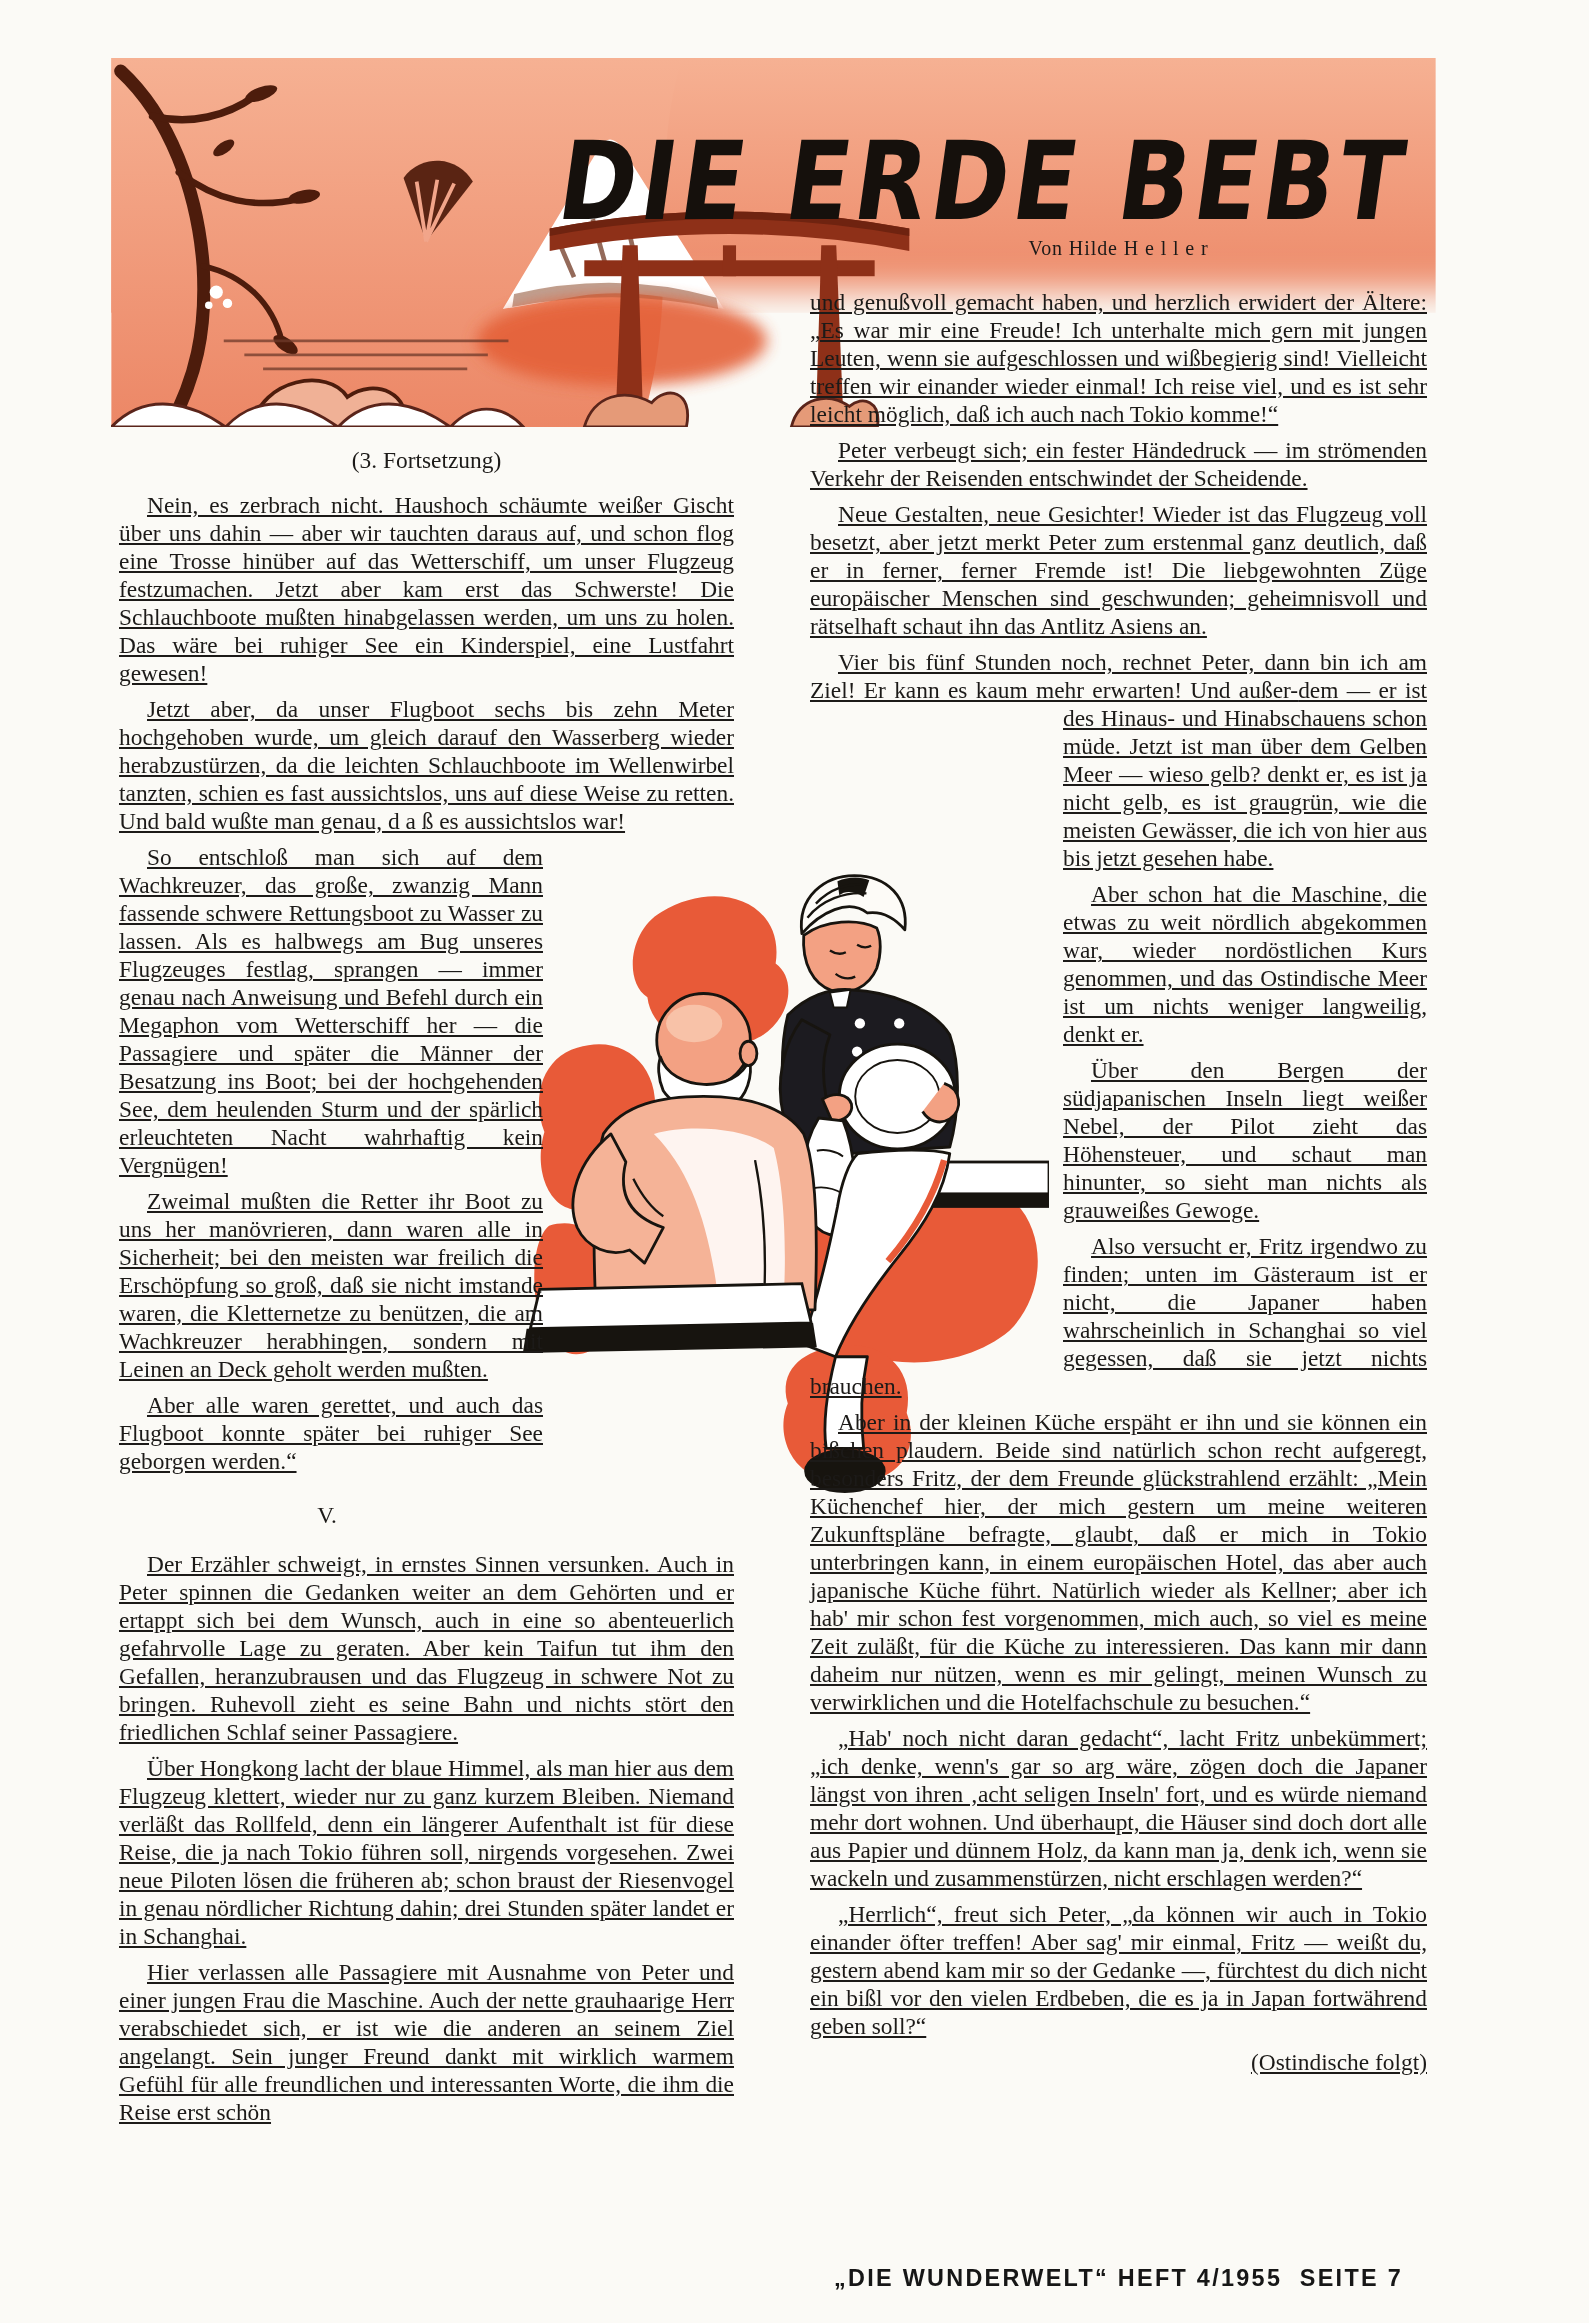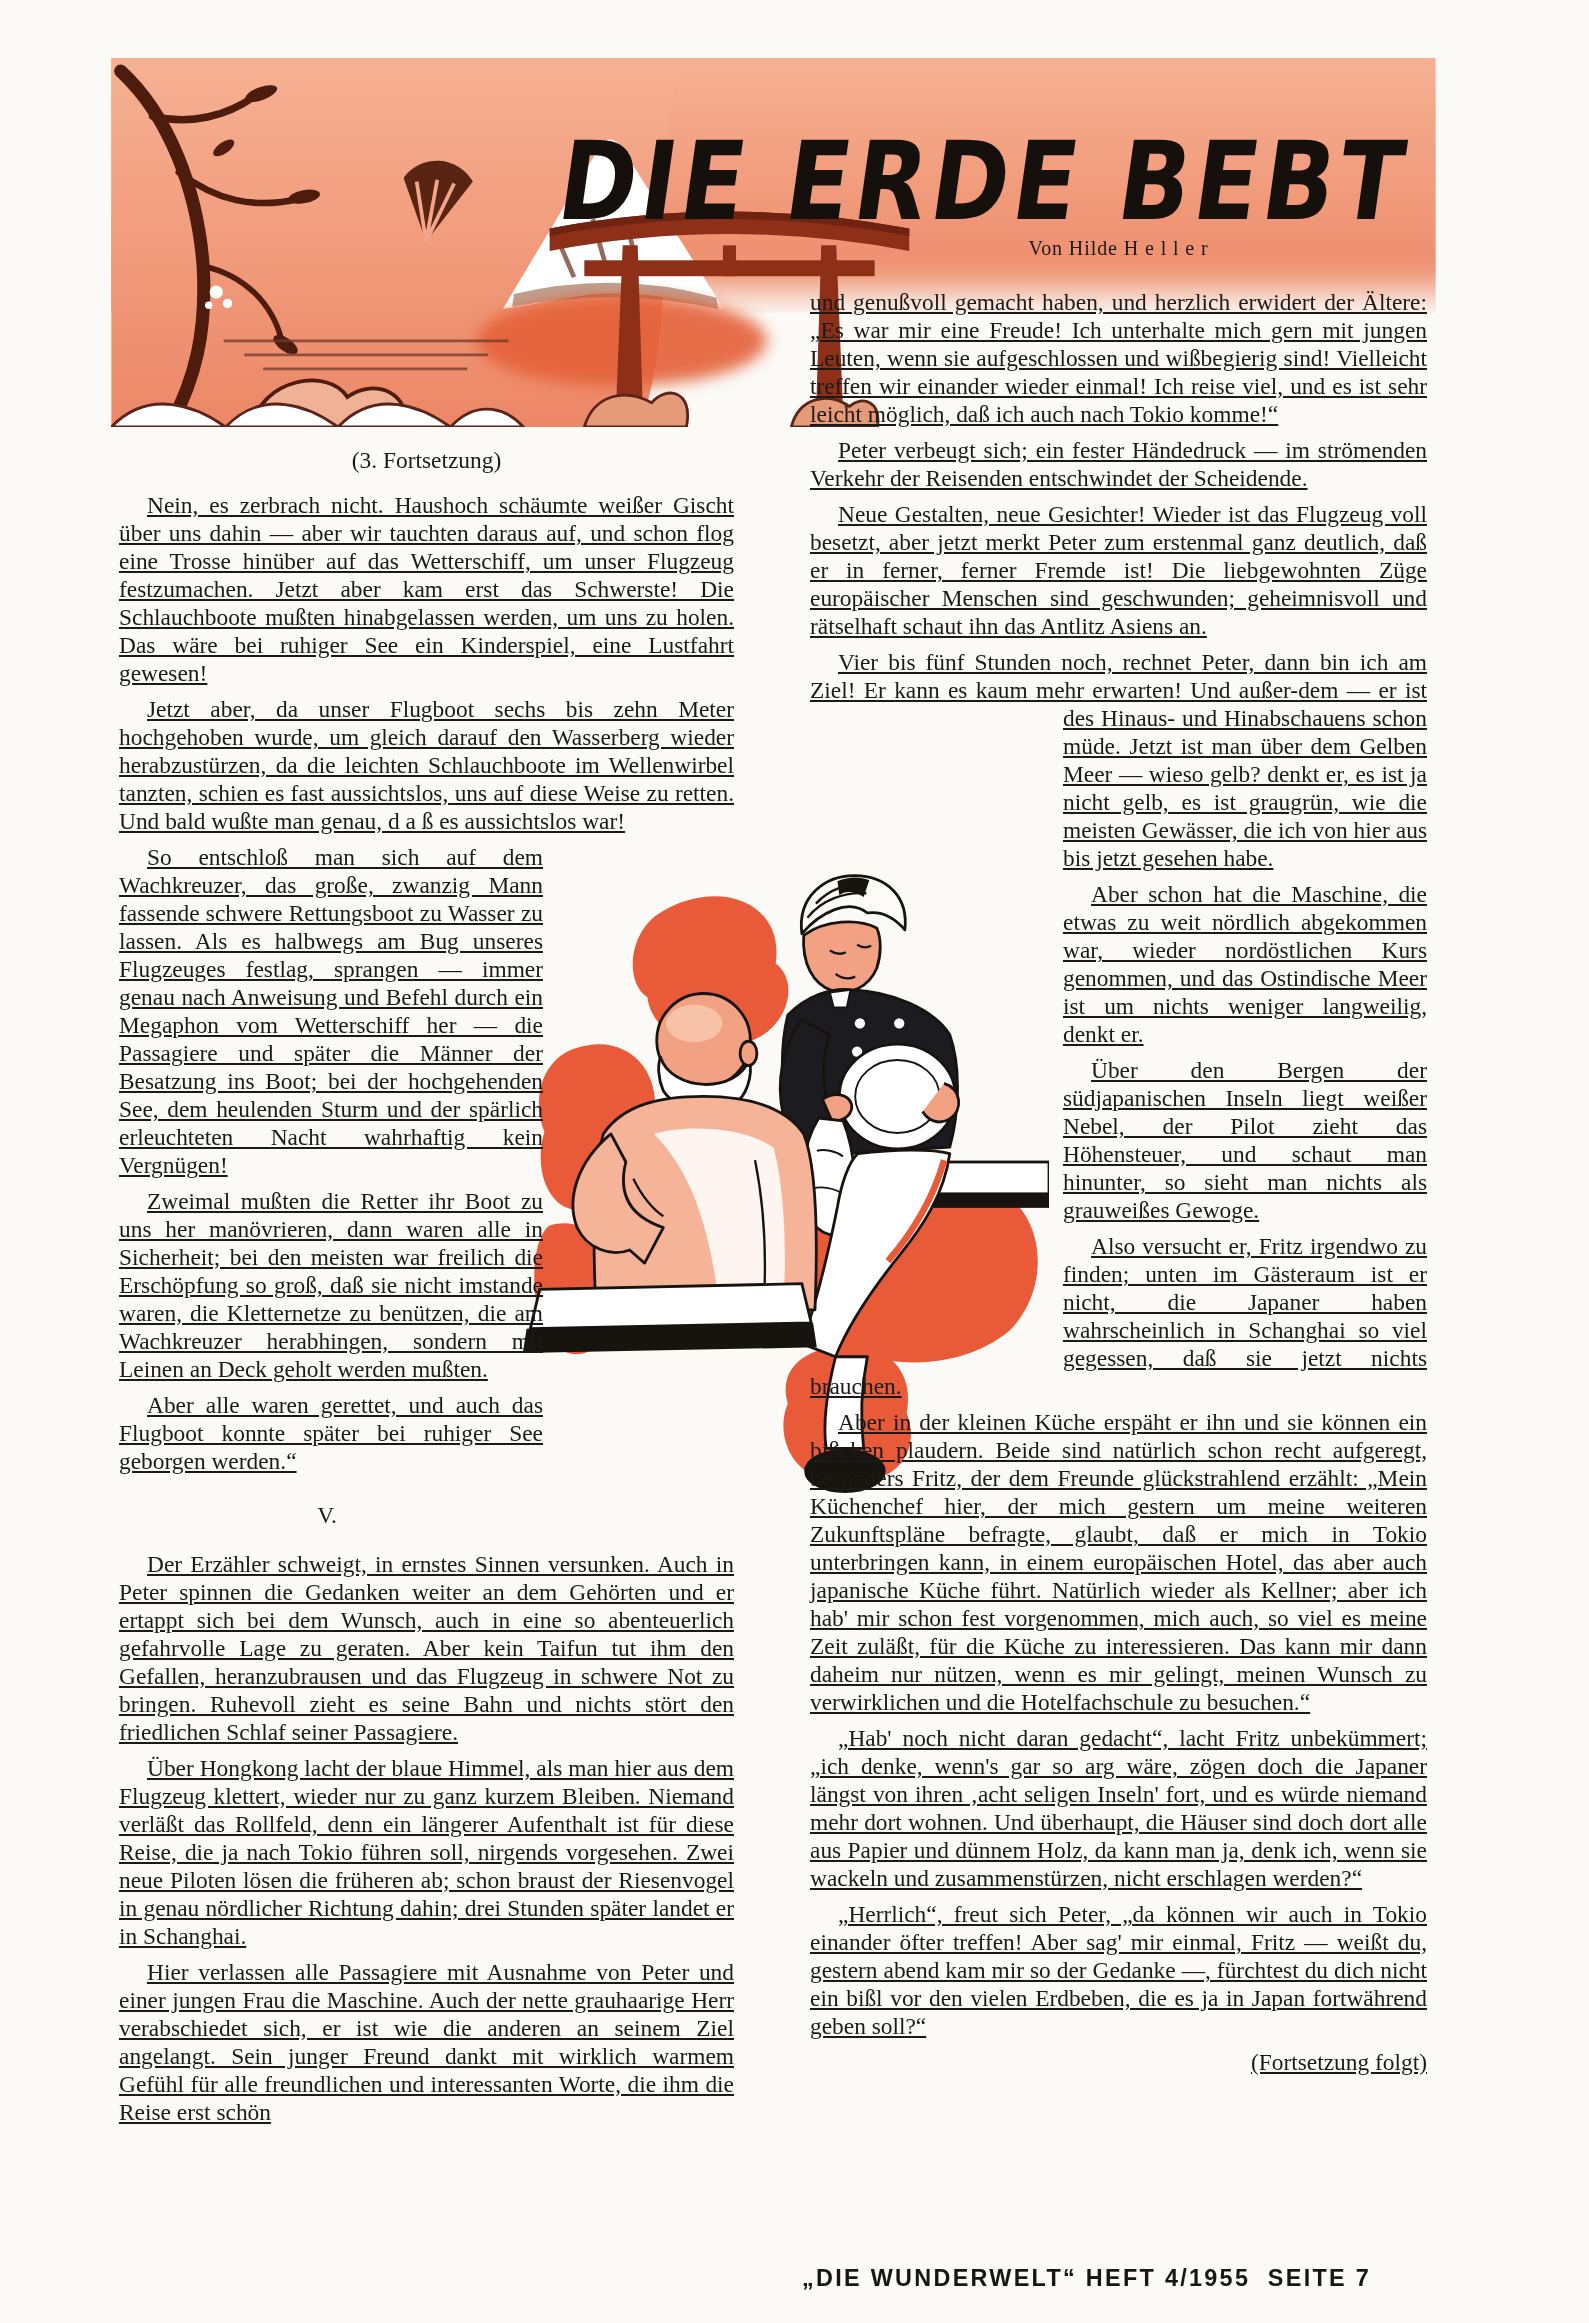--- a/index.html
+++ b/index.html
@@ -20,21 +20,21 @@
   .byline{text-align:center;margin:0 0 26px 0;font-size:20px;letter-spacing:0.9px;}
   .section-heading{text-align:center;margin:26px 0 20.6px 0;}
   .spacer-right{float:right;width:182px;height:699px;margin-left:17px;}
   .spacer-left-inline{float:left;width:236px;height:660px;margin-right:17px;}
   .fortsetzung-note{text-align:right;text-indent:0;}
   
   .story-art{position:absolute;left:521px;top:823px;width:528px;height:678px;}
   .story-art svg{display:block;}
   
   .footer{
-    position:absolute;left:802px;top:2265px;width:633px;text-align:left;
+    position:absolute;left:802px;top:2265px;width:633px;text-align:center;
     font-family:"Liberation Sans",sans-serif;font-weight:bold;font-size:23.4px;
     letter-spacing:2.3px;color:#161616;white-space:pre;
   }
 </style>
 </head>
 <body>
 
 <div class="page">
 
   <div class="header-art">
@@ -198,19 +198,19 @@
     <p class="para">Neue Gestalten, neue Gesichter! Wieder ist das Flugzeug voll besetzt, aber jetzt merkt Peter zum erstenmal ganz deutlich, daß er in ferner, ferner Fremde ist! Die liebgewohnten Züge europäischer Menschen sind geschwunden; geheimnisvoll und rätselhaft schaut ihn das Antlitz Asiens an.</p>
     <p class="para">
       <span>Vier bis fünf Stunden noch, rechnet Peter, dann bin ich am Ziel! Er kann es kaum mehr erwarten! Und außer-</span><span class="spacer-left-inline"></span><span>dem — er ist des Hinaus- und Hinabschauens schon müde. Jetzt ist man über dem Gelben Meer — wieso gelb? denkt er, es ist ja nicht gelb, es ist graugrün, wie die meisten Gewässer, die ich von hier aus bis jetzt gesehen habe.</span>
     </p>
     <p class="para">Aber schon hat die Maschine, die etwas zu weit nördlich abgekommen war, wieder nordöstlichen Kurs genommen, und das Ostindische Meer ist um nichts weniger langweilig, denkt er.</p>
     <p class="para">Über den Bergen der südjapanischen Inseln liegt weißer Nebel, der Pilot zieht das Höhensteuer, und schaut man hinunter, so sieht man nichts als grauweißes Gewoge.</p>
     <p class="para">Also versucht er, Fritz irgendwo zu finden; unten im Gästeraum ist er nicht, die Japaner haben wahrscheinlich in Schanghai so viel gegessen, daß sie jetzt nichts brauchen.</p>
     <p class="para">Aber in der kleinen Küche erspäht er ihn und sie können ein bißchen plaudern. Beide sind natürlich schon recht aufgeregt, besonders Fritz, der dem Freunde glückstrahlend erzählt: „Mein Küchenchef hier, der mich gestern um meine weiteren Zukunftspläne befragte, glaubt, daß er mich in Tokio unterbringen kann, in einem europäischen Hotel, das aber auch japanische Küche führt. Natürlich wieder als Kellner; aber ich hab' mir schon fest vorgenommen, mich auch, so viel es meine Zeit zuläßt, für die Küche zu interessieren. Das kann mir dann daheim nur nützen, wenn es mir gelingt, meinen Wunsch zu verwirklichen und die Hotelfachschule zu besuchen.“</p>
     <p class="para">„Hab' noch nicht daran gedacht“, lacht Fritz unbekümmert; „ich denke, wenn's gar so arg wäre, zögen doch die Japaner längst von ihren ‚acht seligen Inseln' fort, und es würde niemand mehr dort wohnen. Und überhaupt, die Häuser sind doch dort alle aus Papier und dünnem Holz, da kann man ja, denk ich, wenn sie wackeln und zusammenstürzen, nicht erschlagen werden?“</p>
     <p class="para">„Herrlich“, freut sich Peter, „da können wir auch in Tokio einander öfter treffen! Aber sag' mir einmal, Fritz — weißt du, gestern abend kam mir so der Gedanke —, fürchtest du dich nicht ein bißl vor den vielen Erdbeben, die es ja in Japan fortwährend geben soll?“</p>
-    <p class="para fortsetzung-note">(Fortsetzung folgt)</p>
+    <p class="para fortsetzung-note">(Ostindische folgt)</p>
   </div>
 
   <div class="footer">„DIE WUNDERWELT“ HEFT 4/1955  SEITE 7</div>
 
 </div>
 
 
 </body></html>

